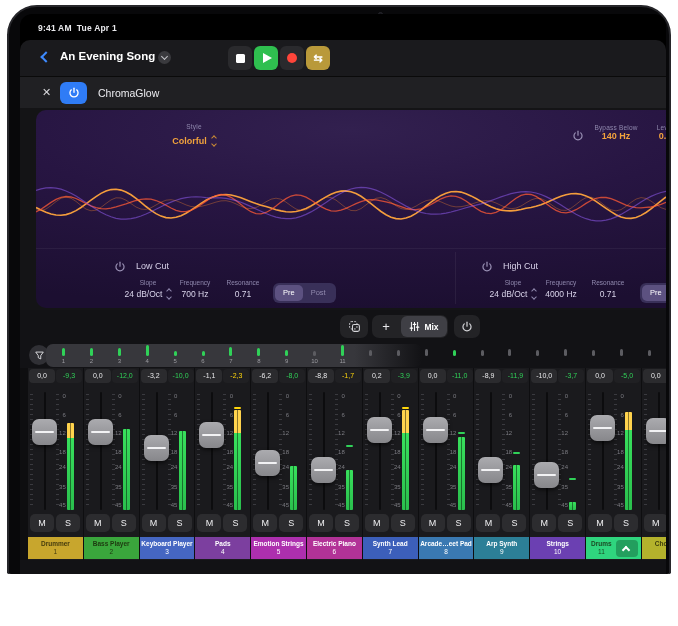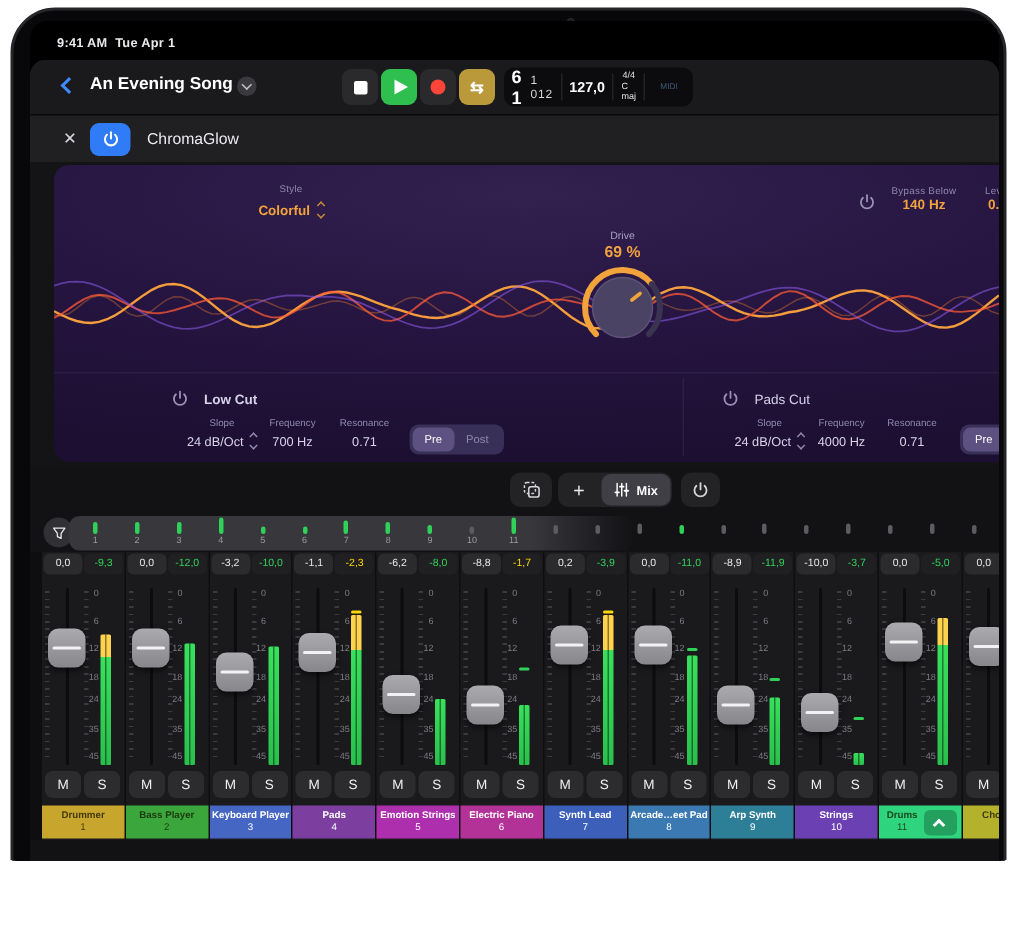--- a/index.html
+++ b/index.html
@@ -146,38 +146,20 @@
       <div class="tbtn play" style="left:234px;">
           <div class="tri"></div>
         </div>
       <div class="tbtn" style="left:260px;">
           <div class="rec"></div>
         </div>
       <div class="tbtn cycle" style="left:286px;">
           <span class="loop">⇆</span>
         </div>
 
-      <div id="lcd">
-        <div class="sect">
-          <span class="pos-main">6 1</span>
-          <span class="pos-sub">1 012</span>
-        </div>
-        <div class="sect">
-            <span class="tempo">127,0</span>
-          </div>
-        <div class="sect">
-            <span class="sig">
-              <span>4/4</span>
-              <span>C maj</span>
-            </span>
-          </div>
-        <div class="sect">
-            <span class="midi">MIDI</span>
-          </div>
-      </div>
 
     </div>
 
     <div class="abs" id="plug-header">
       <span id="plug-close">✕</span>
       <div id="plug-power">
         <svg width="12" height="12" viewBox="0 0 16 16">
             <path d="M8 1.5v5.5" stroke="#fff" stroke-width="1.8" stroke-linecap="round" fill="none"></path>
             <path d="M4.4 3.8a5.4 5.4 0 1 0 7.2 0" fill="none" stroke="#fff" stroke-width="1.8" stroke-linecap="round"></path>
           </svg>
@@ -218,41 +200,31 @@
             </div>
         </div>
 
         <svg id="waves" viewBox="0 0 630 92">
             <path d="M0,49.5 L5,52.0 L10,54.2 L15,56.0 L20,57.0 L25,57.3 L30,56.6 L35,55.0 L40,52.6 L45,49.5 L50,45.9 L55,42.2 L60,38.6 L65,35.4 L70,33.0 L75,31.6 L80,31.3 L85,32.1 L90,34.0 L95,36.8 L100,40.4 L105,44.4 L110,48.5 L115,52.3 L120,55.6 L125,58.1 L130,59.6 L135,60.0 L140,59.3 L145,57.7 L150,55.2 L155,52.1 L160,48.8 L165,45.4 L170,42.3 L175,39.7 L180,37.9 L185,36.8 L190,36.5 L195,37.0 L200,38.2 L205,39.8 L210,41.7 L215,43.7 L220,45.6 L225,47.2 L230,48.5 L235,50.1 L240,51.7 L245,52.9 L250,53.7 L255,54.0 L260,53.5 L265,52.3 L270,50.4 L275,47.9 L280,45.0 L285,41.9 L290,38.9 L295,36.3 L300,34.3 L305,33.1 L310,32.9 L315,33.7 L320,35.5 L325,38.3 L330,41.8 L335,45.6 L340,49.7 L345,53.5 L350,56.7 L355,59.2 L360,60.6 L365,61.0 L370,60.1 L375,58.2 L380,55.4 L385,51.9 L390,48.0 L395,44.1 L400,40.5 L405,37.4 L410,35.2 L415,33.8 L420,33.5 L425,34.1 L430,35.7 L435,37.9 L440,40.5 L445,43.4 L450,46.2 L455,48.7 L460,50.7 L465,52.1 L470,52.8 L475,52.9 L480,52.4 L485,51.5 L490,50.2 L495,49.5 L500,48.3 L505,46.7 L510,44.7 L515,42.5 L520,40.3 L525,38.3 L530,36.7 L535,35.8 L540,35.6 L545,36.3 L550,37.9 L555,40.3 L560,43.3 L565,46.8 L570,50.3 L575,53.7 L580,56.7 L585,58.9 L590,60.2 L595,60.4 L600,59.5 L605,57.4 L610,54.5 L615,50.9 L620,46.9 L625,42.8 L630,38.9" fill="none" stroke="#ffa43c" stroke-width="1.6" opacity="0.95"></path>
             <path d="M0,53.9 L5,51.3 L10,47.9 L15,44.4 L20,41.4 L25,39.3 L30,38.5 L35,39.0 L40,40.5 L45,42.9 L50,45.5 L55,47.9 L60,49.7 L65,50.7 L70,50.8 L75,50.1 L80,48.8 L85,47.3 L90,45.8 L95,44.1 L100,42.5 L105,41.3 L110,40.8 L115,41.1 L120,42.5 L125,44.6 L130,47.3 L135,50.0 L140,52.3 L145,53.6 L150,53.7 L155,52.4 L160,50.0 L165,46.7 L170,43.1 L175,39.8 L180,37.5 L185,36.5 L190,37.1 L195,39.3 L200,42.6 L205,46.6 L210,50.5 L215,53.7 L220,55.6 L225,55.9 L230,54.5 L235,51.7 L240,48.0 L245,44.1 L250,40.6 L255,38.0 L260,36.9 L265,37.3 L270,39.2 L275,42.0 L280,45.4 L285,48.6 L290,51.2 L295,52.8 L300,53.1 L305,52.2 L310,50.4 L315,48.0 L320,45.6 L325,43.6 L330,42.2 L335,41.6 L340,41.9 L345,42.8 L350,43.9 L355,45.2 L360,46.9 L365,48.7 L370,50.4 L375,51.5 L380,51.7 L385,50.8 L390,49.0 L395,46.5 L400,43.6 L405,40.8 L410,38.8 L415,37.9 L420,38.3 L425,40.1 L430,43.0 L435,46.6 L440,50.3 L445,53.3 L450,55.2 L455,55.6 L460,54.4 L465,51.7 L470,48.0 L475,43.9 L480,40.2 L485,37.4 L490,36.1 L495,36.5 L500,38.4 L505,41.6 L510,45.4 L515,49.2 L520,52.4 L525,54.3 L530,54.8 L535,53.9 L540,51.7 L545,48.7 L550,45.4 L555,42.5 L560,40.4 L565,39.4 L570,39.5 L575,40.7 L580,42.7 L585,44.9 L590,47.1 L595,48.7 L600,49.7 L605,49.9 L610,49.4 L615,49.0 L620,47.9 L625,46.3 L630,44.3" fill="none" stroke="#ff5a36" stroke-width="1.3" opacity="0.75"></path>
             <path d="M0,32.4 L5,30.9 L10,29.9 L15,29.7 L20,30.1 L25,31.2 L30,33.0 L35,35.3 L40,38.1 L45,41.3 L50,44.6 L55,48.0 L60,51.2 L65,54.2 L70,56.8 L75,58.8 L80,60.3 L85,61.1 L90,61.2 L95,60.7 L100,59.6 L105,58.0 L110,56.0 L115,53.7 L120,51.2 L125,48.7 L130,46.3 L135,44.1 L140,42.2 L145,40.7 L150,39.7 L155,39.0 L160,38.9 L165,39.0 L170,39.6 L175,40.0 L180,39.8 L185,39.9 L190,40.4 L195,41.3 L200,42.6 L205,44.3 L210,46.4 L215,48.6 L220,51.0 L225,53.3 L230,55.5 L235,57.5 L240,59.1 L245,60.2 L250,60.7 L255,60.6 L260,59.8 L265,58.4 L270,56.4 L275,53.9 L280,51.0 L285,47.8 L290,44.5 L295,41.1 L300,38.0 L305,35.2 L310,32.8 L315,31.0 L320,29.8 L325,29.4 L330,29.6 L335,30.6 L340,32.1 L345,34.2 L350,36.7 L355,39.5 L360,42.4 L365,45.3 L370,48.1 L375,50.6 L380,52.7 L385,54.3 L390,55.5 L395,56.1 L400,56.2 L405,55.9 L410,55.1 L415,54.0 L420,52.7 L425,51.2 L430,49.7 L435,48.3 L440,47.2 L445,45.9 L450,44.4 L455,42.6 L460,40.8 L465,38.9 L470,37.2 L475,35.7 L480,34.6 L485,33.9 L490,33.7 L495,34.0 L500,35.0 L505,36.5 L510,38.6 L515,41.1 L520,44.0 L525,47.1 L530,50.2 L535,53.3 L540,56.2 L545,58.7 L550,60.7 L555,62.1 L560,62.9 L565,62.9 L570,62.2 L575,60.9 L580,58.9 L585,56.4 L590,53.6 L595,50.4 L600,47.2 L605,44.0 L610,41.0 L615,38.4 L620,36.2 L625,34.5 L630,33.4" fill="none" stroke="#9a62ff" stroke-width="1.2" opacity="0.5"></path>
             <path d="M0,51.8 L5,52.6 L10,51.0 L15,47.6 L20,43.6 L25,40.3 L30,39.0 L35,40.2 L40,43.4 L45,47.5 L50,51.1 L55,52.8 L60,52.2 L65,49.4 L70,45.5 L75,41.9 L80,39.8 L85,40.0 L90,42.2 L95,45.6 L100,49.0 L105,51.1 L110,51.4 L115,49.8 L120,47.0 L125,44.2 L130,42.2 L135,41.7 L140,42.7 L145,44.7 L150,46.9 L155,48.5 L160,49.0 L165,48.4 L170,47.2 L175,45.7 L180,44.1 L185,42.9 L190,42.7 L195,43.8 L200,45.9 L205,48.3 L210,50.2 L215,50.7 L220,49.5 L225,46.9 L230,43.8 L235,41.2 L240,40.2 L245,41.2 L250,44.1 L255,47.8 L260,51.0 L265,52.6 L270,51.8 L275,49.0 L280,45.0 L285,41.3 L290,39.2 L295,39.5 L300,42.1 L305,46.0 L310,49.9 L315,52.5 L320,52.7 L325,50.6 L330,46.9 L335,43.1 L340,40.3 L345,39.6 L350,41.2 L355,44.3 L360,47.8 L365,50.5 L370,51.5 L375,50.5 L380,48.1 L385,45.1 L390,42.7 L395,41.7 L400,42.2 L405,43.9 L410,46.1 L415,48.0 L420,48.9 L425,48.7 L430,47.7 L435,46.3 L440,44.6 L445,43.2 L450,42.6 L455,43.2 L460,45.0 L465,47.4 L470,49.6 L475,50.7 L480,50.1 L485,48.0 L490,44.9 L495,42.0 L500,40.3 L505,40.6 L510,42.9 L515,46.4 L520,50.0 L525,52.2 L530,52.4 L535,50.2 L540,46.5 L545,42.5 L550,39.7 L555,39.1 L560,40.9 L565,44.5 L570,48.6 L575,51.8 L580,52.9 L585,51.6 L590,48.4 L595,44.4 L600,41.1 L605,39.6 L610,40.4 L615,43.1 L620,46.6 L625,49.7 L630,51.4" fill="none" stroke="#ff8a2a" stroke-width="1" opacity="0.35"></path>
           </svg>
 
-        <div id="drive">
-          <div class="lab">Drive</div>
-          <div class="val">69 %</div>
-          <svg id="knob" width="60" height="60" viewBox="0 0 60 60">
-            <path d="M12.32,47.68 A25,25 0 1 1 49.57,14.44" fill="none" stroke="#f2a33c" stroke-width="4" stroke-linecap="round"></path>
-            <path d="M49.57,14.44 A25,25 0 0 1 47.68,47.68" fill="none" stroke="#3a3452" stroke-width="4" stroke-linecap="round"></path>
-            <circle cx="30" cy="30" r="20" fill="#4a4363" stroke="#5b5378" stroke-width="1"></circle>
-            <path d="M36.26,25.02 L41.74,20.66" stroke="#f2a33c" stroke-width="2.4" stroke-linecap="round"></path>
-          </svg>
-        </div>
 
         <div id="cut-divider"></div>
 
         <div class="cut-sect" style="left:0;width:419px;">
           <span class="pw-gray abs" style="left:78px;top:10px;">
             <svg width="12" height="12" viewBox="0 0 16 16">
                 <path d="M8 1.5v5.5" stroke="currentColor" stroke-width="1.6" stroke-linecap="round" fill="none"></path>
                 <path d="M4.4 3.8a5.4 5.4 0 1 0 7.2 0" fill="none" stroke="currentColor" stroke-width="1.6" stroke-linecap="round"></path>
               </svg>
           </span>
-          <span class="cut-title" style="left:100px;top:12px;font-weight:bold;">Low Cut</span>
+          <span class="cut-title" style="left:100px;top:12px;">Low Cut</span>
           <div class="param" style="left:80px;top:30px;">
             <div class="lab">Slope</div>
             <div class="val">
                 <span>24 dB/Oct</span>
                 <span class="stp" style="color:#8f87ad;">
                   <i class="up"></i>
                   <i class="dn"></i>
                 </span>
               </div>
           </div>
@@ -270,21 +242,21 @@
           </div>
         </div>
 
         <div class="cut-sect" style="left:419px;width:211px;">
           <span class="pw-gray abs" style="left:26px;top:10px;">
             <svg width="12" height="12" viewBox="0 0 16 16">
                 <path d="M8 1.5v5.5" stroke="currentColor" stroke-width="1.6" stroke-linecap="round" fill="none"></path>
                 <path d="M4.4 3.8a5.4 5.4 0 1 0 7.2 0" fill="none" stroke="currentColor" stroke-width="1.6" stroke-linecap="round"></path>
               </svg>
           </span>
-          <span class="cut-title" style="left:48px;top:12px;">Pads Cut</span>
+          <span class="cut-title" style="left:48px;top:12px;">High Cut</span>
           <div class="param" style="left:26px;top:30px;">
             <div class="lab">Slope</div>
             <div class="val">
                 <span>24 dB/Oct</span>
                 <span class="stp" style="color:#8f87ad;">
                   <i class="up"></i>
                   <i class="dn"></i>
                 </span>
               </div>
           </div>

